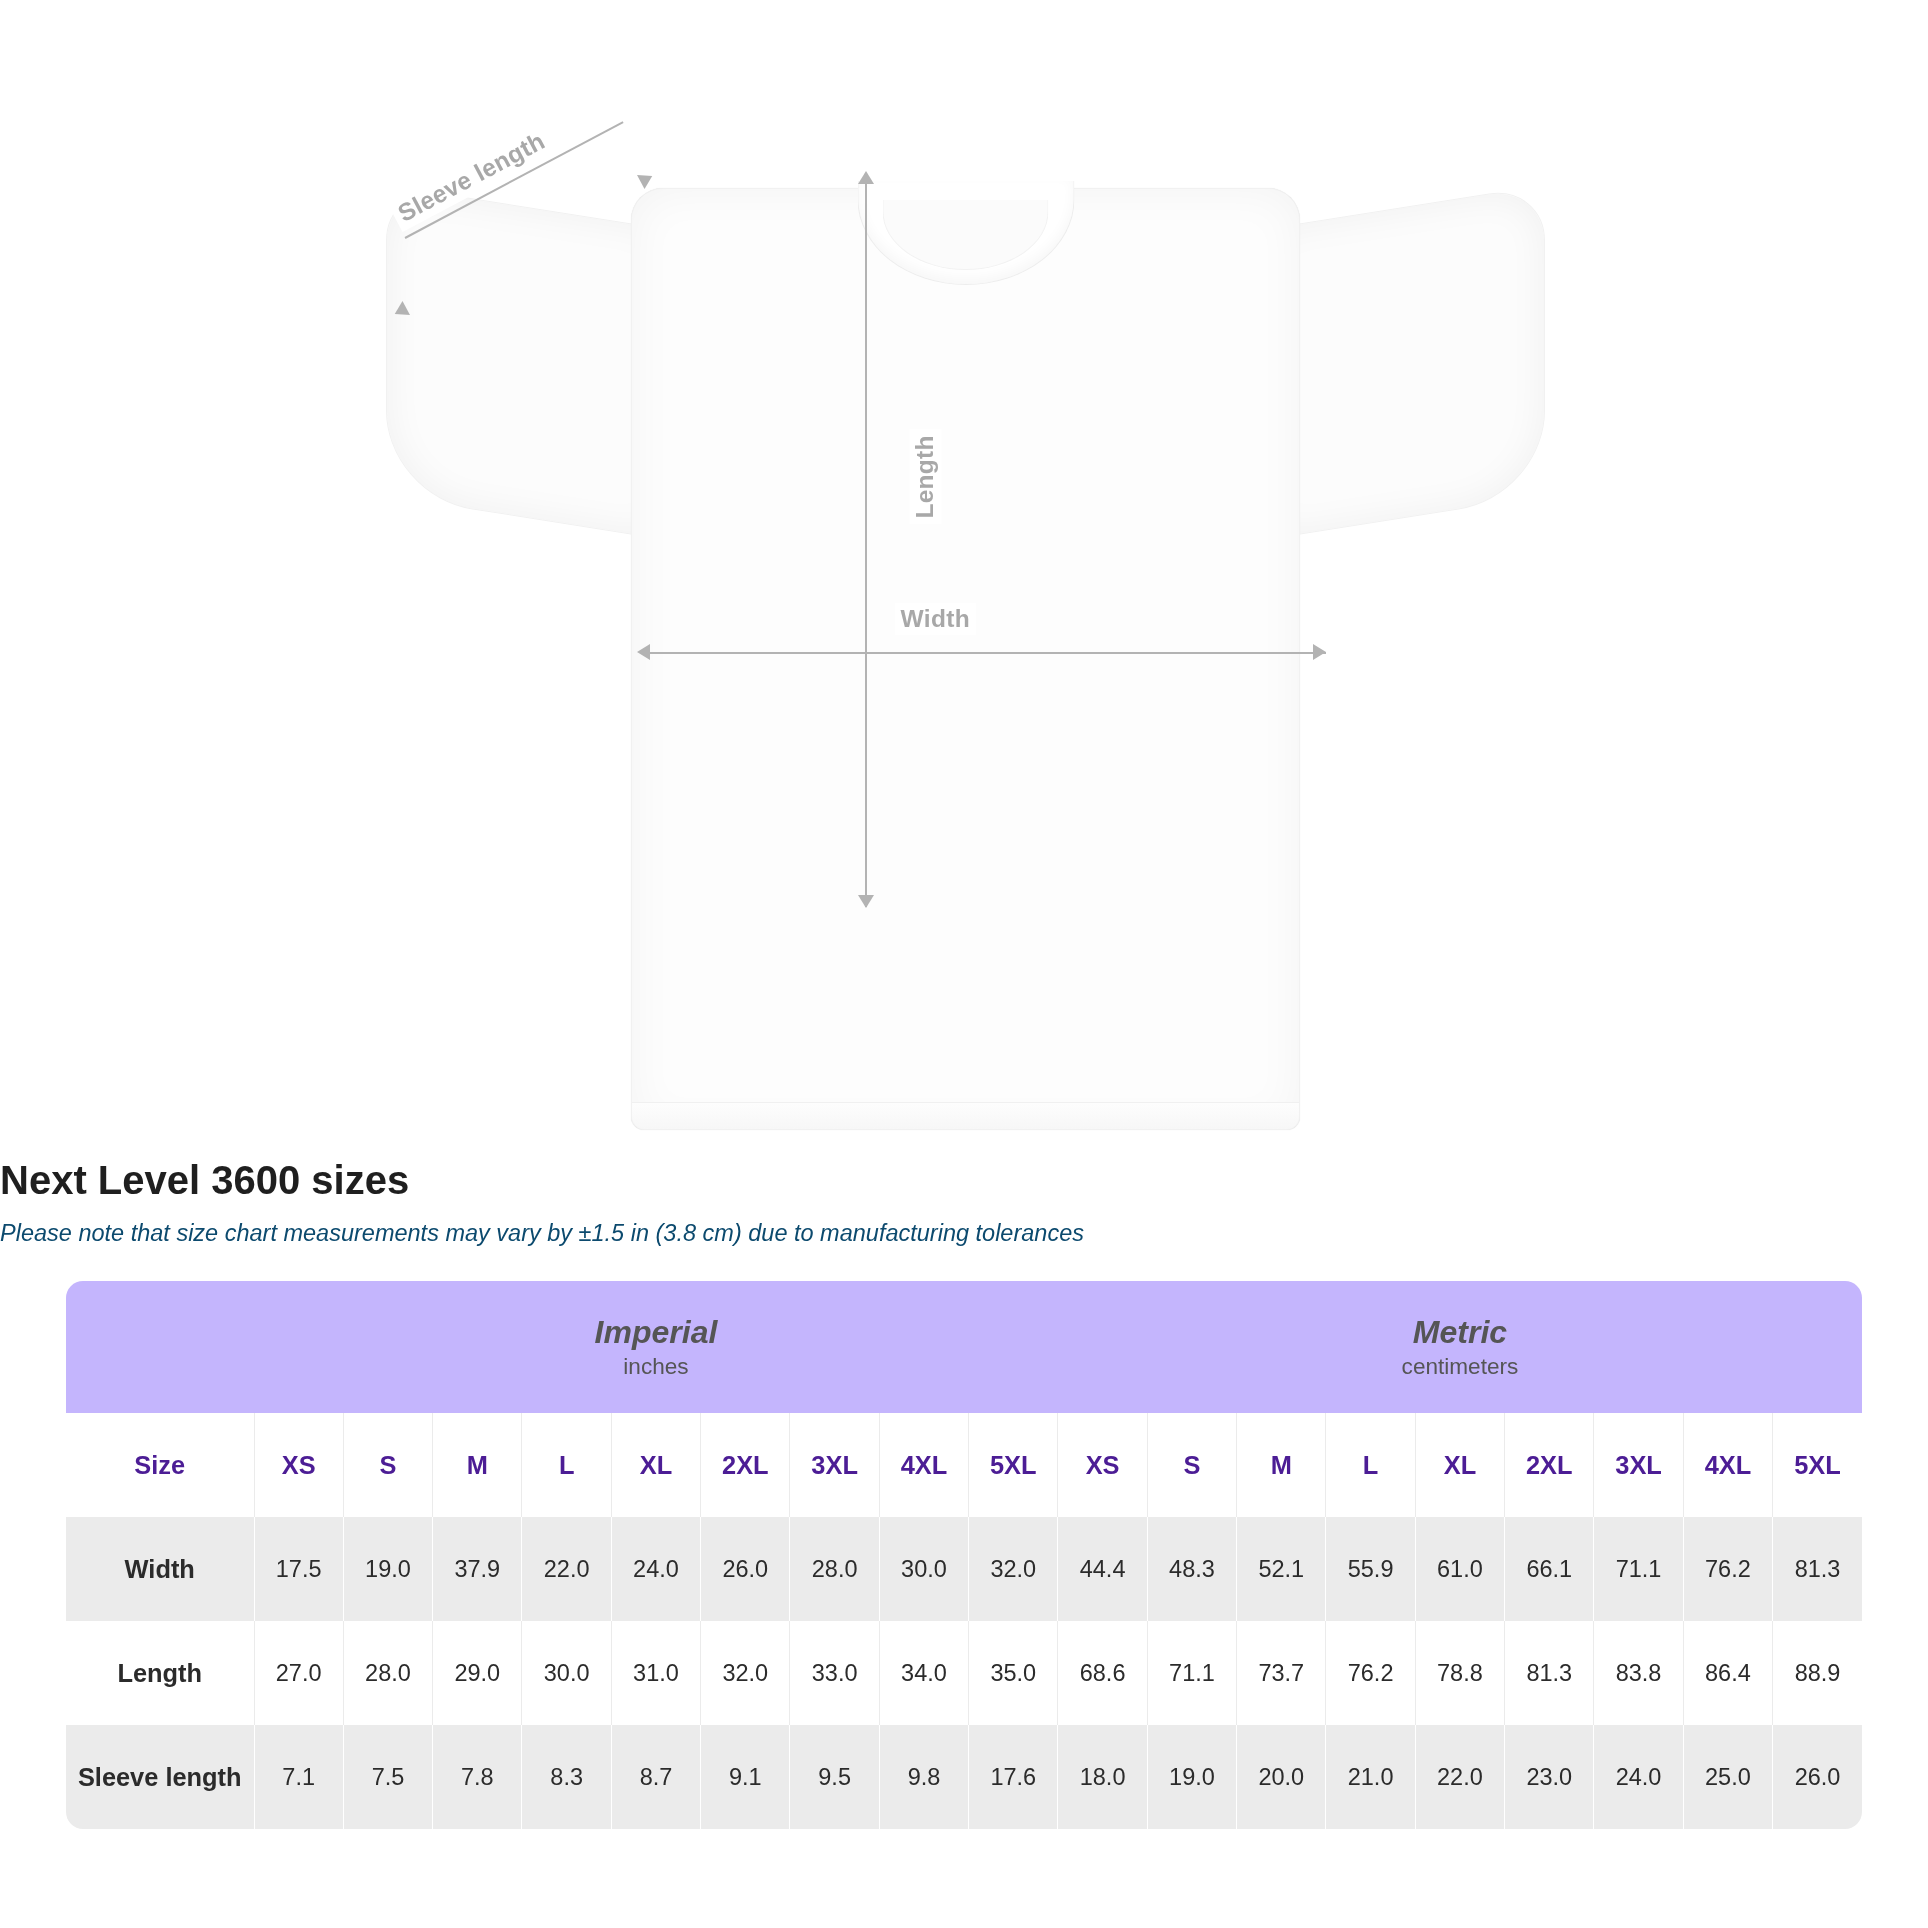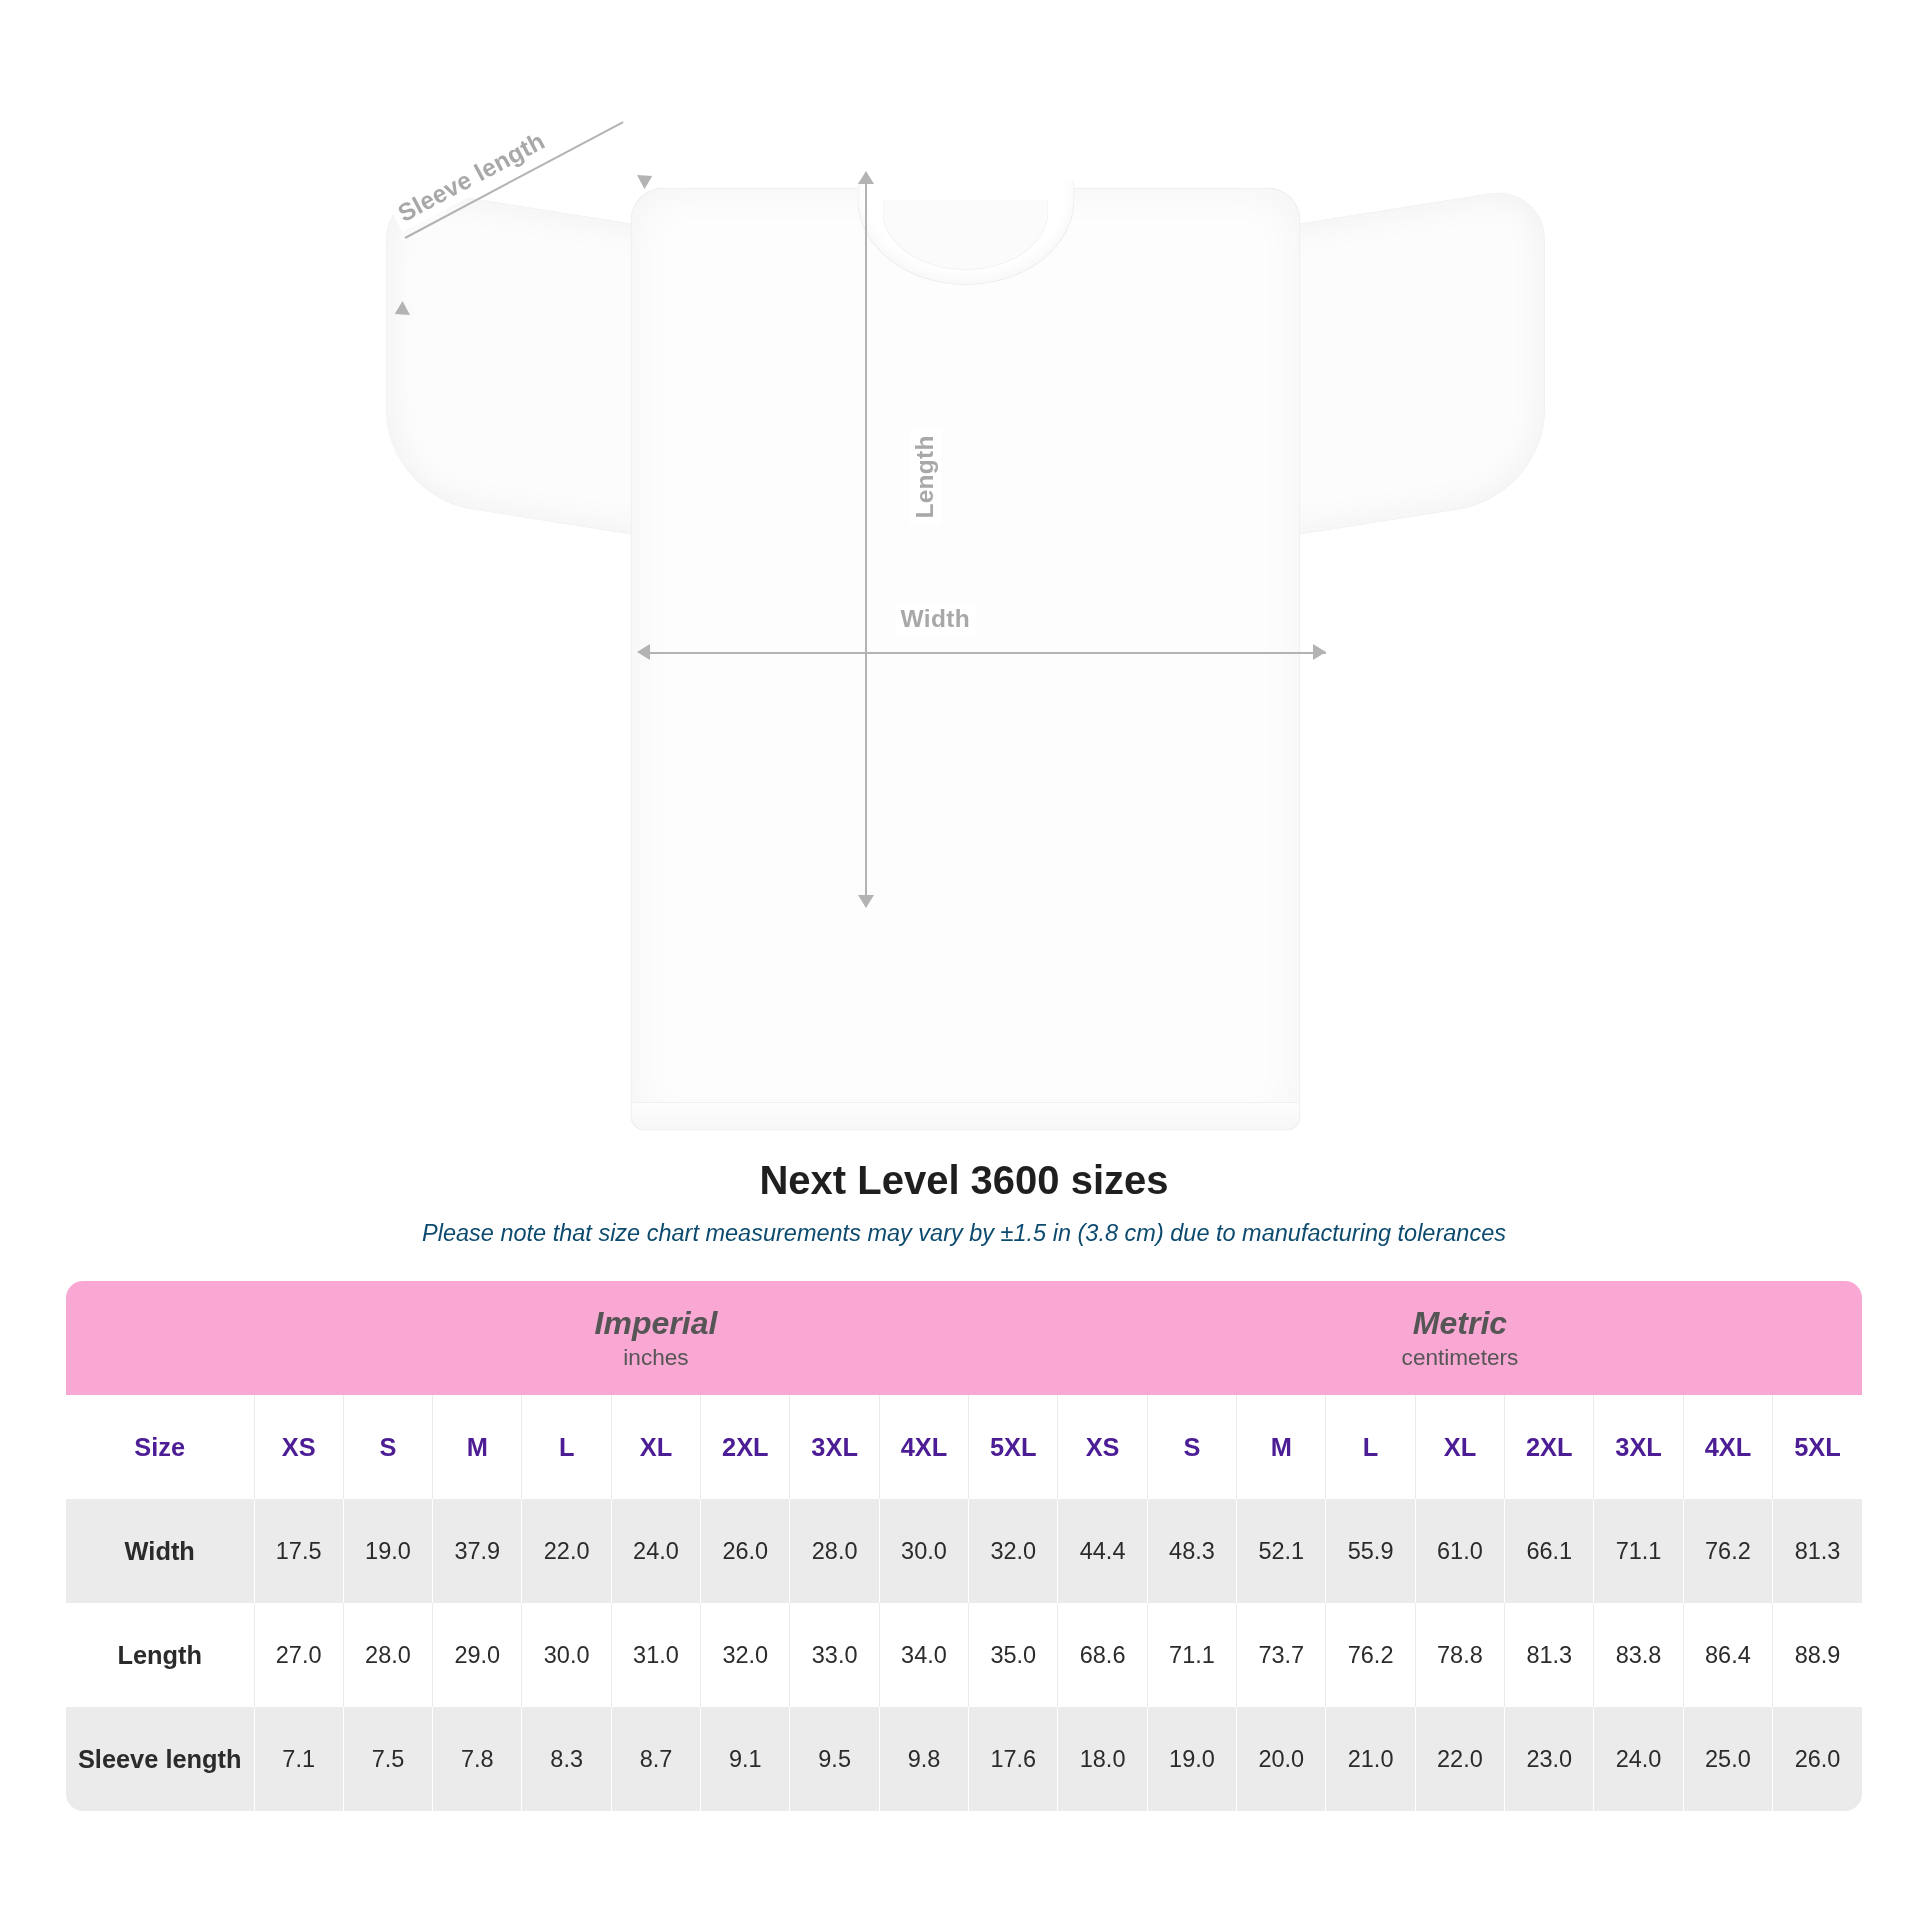--- a/index.html
+++ b/index.html
@@ -159,21 +159,20 @@
     top: 237px;
     width: 247px;
     height: 1.9px;
     background: #b3b3b3;
     transform: rotate(-28deg);
     transform-origin: left center;
   }
 
   
   .title-block {
-    text-align: center;
     margin-top: 28px;
   }
   .chart-title {
     font-size: 40px;
     font-weight: bold;
     color: #1f1f1f;
     margin: 0 0 17px 0;
   }
   .chart-note {
     font-size: 23.5px;
@@ -194,22 +193,22 @@
     table-layout: fixed;
     font-size: 23.5px;
   }
   table.size-table td, table.size-table th {
     text-align: center;
     vertical-align: middle;
     padding: 0;
     border: none;
   }
   .unit-header td {
-    background: #f9a8d4;
-    height: 114px;
+    background: #c4b5fd;
+    height: 132px;
   }
   .unit-name {
     font-size: 32px;
     font-style: italic;
     font-weight: bold;
     color: #555;
     line-height: 1.25;
   }
   .unit-sub {
     font-size: 22.6px;

